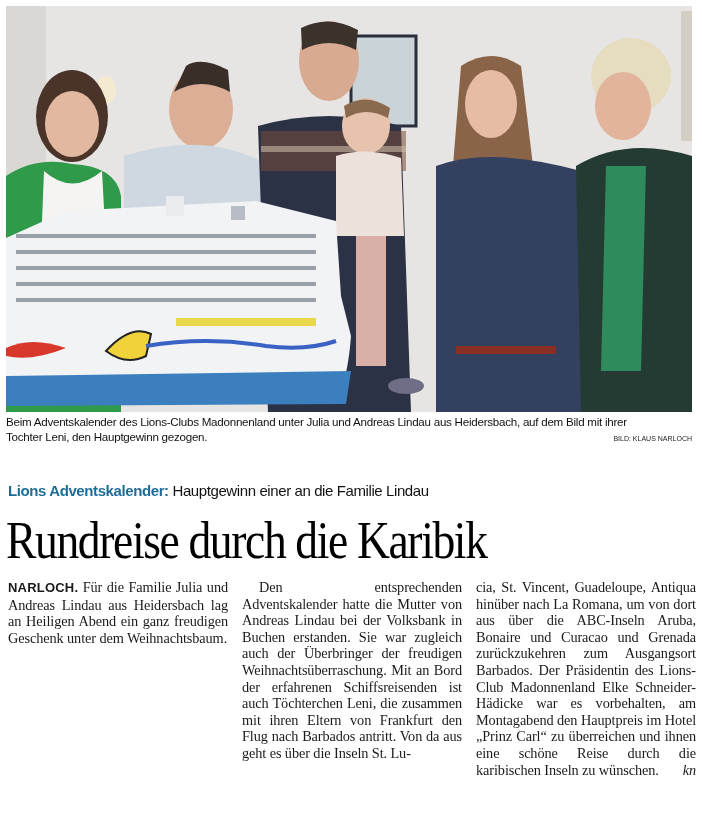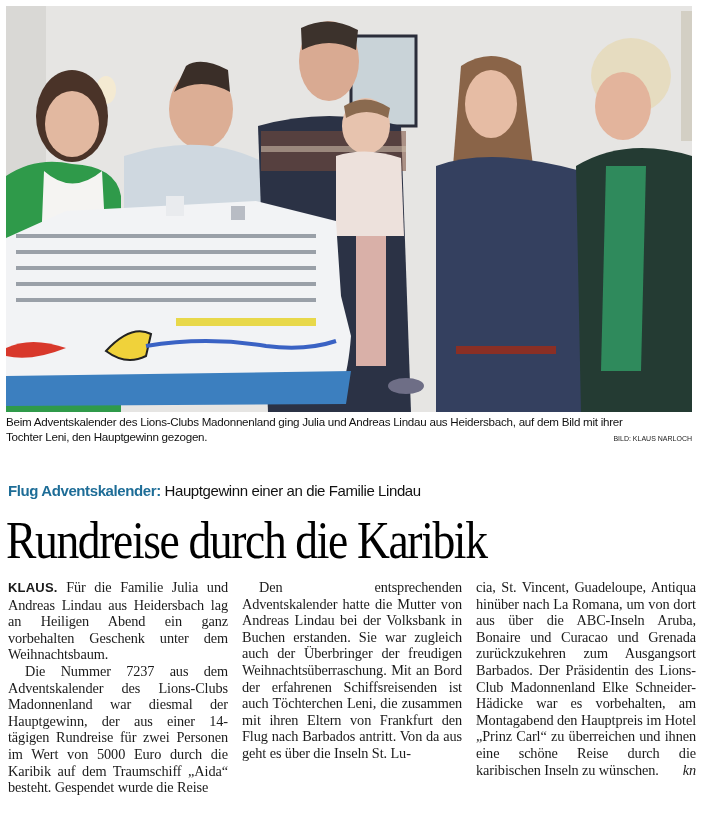--- a/index.html
+++ b/index.html
@@ -77,35 +77,34 @@
     <path d="M0 342 Q25 330 60 342 Q25 356 0 350 Z" fill="#d8382b"></path>
     <path d="M100 345 Q125 318 145 328 L140 350 Q120 360 100 345 Z" fill="#f0d23a" stroke="#222" stroke-width="2"></path>
     <path d="M140 340 Q200 330 260 340 Q300 345 330 335" stroke="#3a62c4" stroke-width="4" fill="none"></path>
     <path d="M0 370 L345 365 L340 398 L0 400 Z" fill="#3c7fbf"></path>
     <rect x="225" y="200" width="14" height="14" fill="#b8bcc4"></rect>
     <rect x="160" y="190" width="18" height="20" fill="#e9ebee"></rect>
   </svg>
 </div>
 
 <div class="caption">
-  <div>Beim Adventskalender des Lions-Clubs Madonnenland ging Julia und Andreas Lindau aus Heidersbach, auf dem Bild mit ihrer</div>
+  <div>Beim Adventskalender des Lions-Clubs Madonnenland unter Julia und Andreas Lindau aus Heidersbach, auf dem Bild mit ihrer</div>
   <div class="line2">
     <span>Tochter Leni, den Hauptgewinn gezogen.</span>
     <span class="credit">BILD: KLAUS NARLOCH</span>
   </div>
 </div>
 
-<div class="kicker"><span class="topic">Flug Adventskalender:</span><span> Hauptgewinn einer an die Familie Lindau</span></div>
+<div class="kicker"><span class="topic">Lions Adventskalender:</span><span> Hauptgewinn einer an die Familie Lindau</span></div>
 
 <h1 class="headline" style="margin:0;font-weight:normal;">Rundreise durch die Karibik</h1>
 
 <div class="body">
   <div class="col">
-    <p class="noindent"><span class="dateline">KLAUS.</span><span> Für die Familie Julia und Andreas Lindau aus Heidersbach lag an Heiligen Abend ein ganz vorbehalten Geschenk unter dem Weihnachtsbaum.</span></p>
-    <p>Die Nummer 7237 aus dem Adventskalender des Lions-Clubs Madonnenland war diesmal der Hauptgewinn, der aus einer 14- tägigen Rundreise für zwei Personen im Wert von 5000 Euro durch die Karibik auf dem Traumschiff „Aida“ besteht. Gespendet wurde die Reise</p>
+    <p class="noindent"><span class="dateline">NARLOCH.</span><span> Für die Familie Julia und Andreas Lindau aus Heidersbach lag an Heiligen Abend ein ganz freudigen Geschenk unter dem Weihnachtsbaum.</span></p>
   </div>
   <div class="col">
     <p>Den entsprechenden Adventskalender hatte die Mutter von Andreas Lindau bei der Volksbank in Buchen erstanden. Sie war zugleich auch der Überbringer der freudigen Weihnachtsüberraschung. Mit an Bord der erfahrenen Schiffsreisenden ist auch Töchterchen Leni, die zusammen mit ihren Eltern von Frankfurt den Flug nach Barbados antritt. Von da aus geht es über die Inseln St. Lu-</p>
   </div>
   <div class="col">
     <p class="noindent"><span>cia, St. Vincent, Guadeloupe, Antiqua hinüber nach La Romana, um von dort aus über die ABC-Inseln Aruba, Bonaire und Curacao und Grenada zurückzukehren zum Ausgangsort Barbados. Der Präsidentin des Lions-Club Madonnenland Elke Schneider-Hädicke war es vorbehalten, am Montagabend den Hauptpreis im Hotel „Prinz Carl“ zu überreichen und ihnen eine schöne Reise durch die karibischen Inseln zu wünschen.</span><span class="sig">kn</span></p>
   </div>
 </div>
 
 </body></html>

